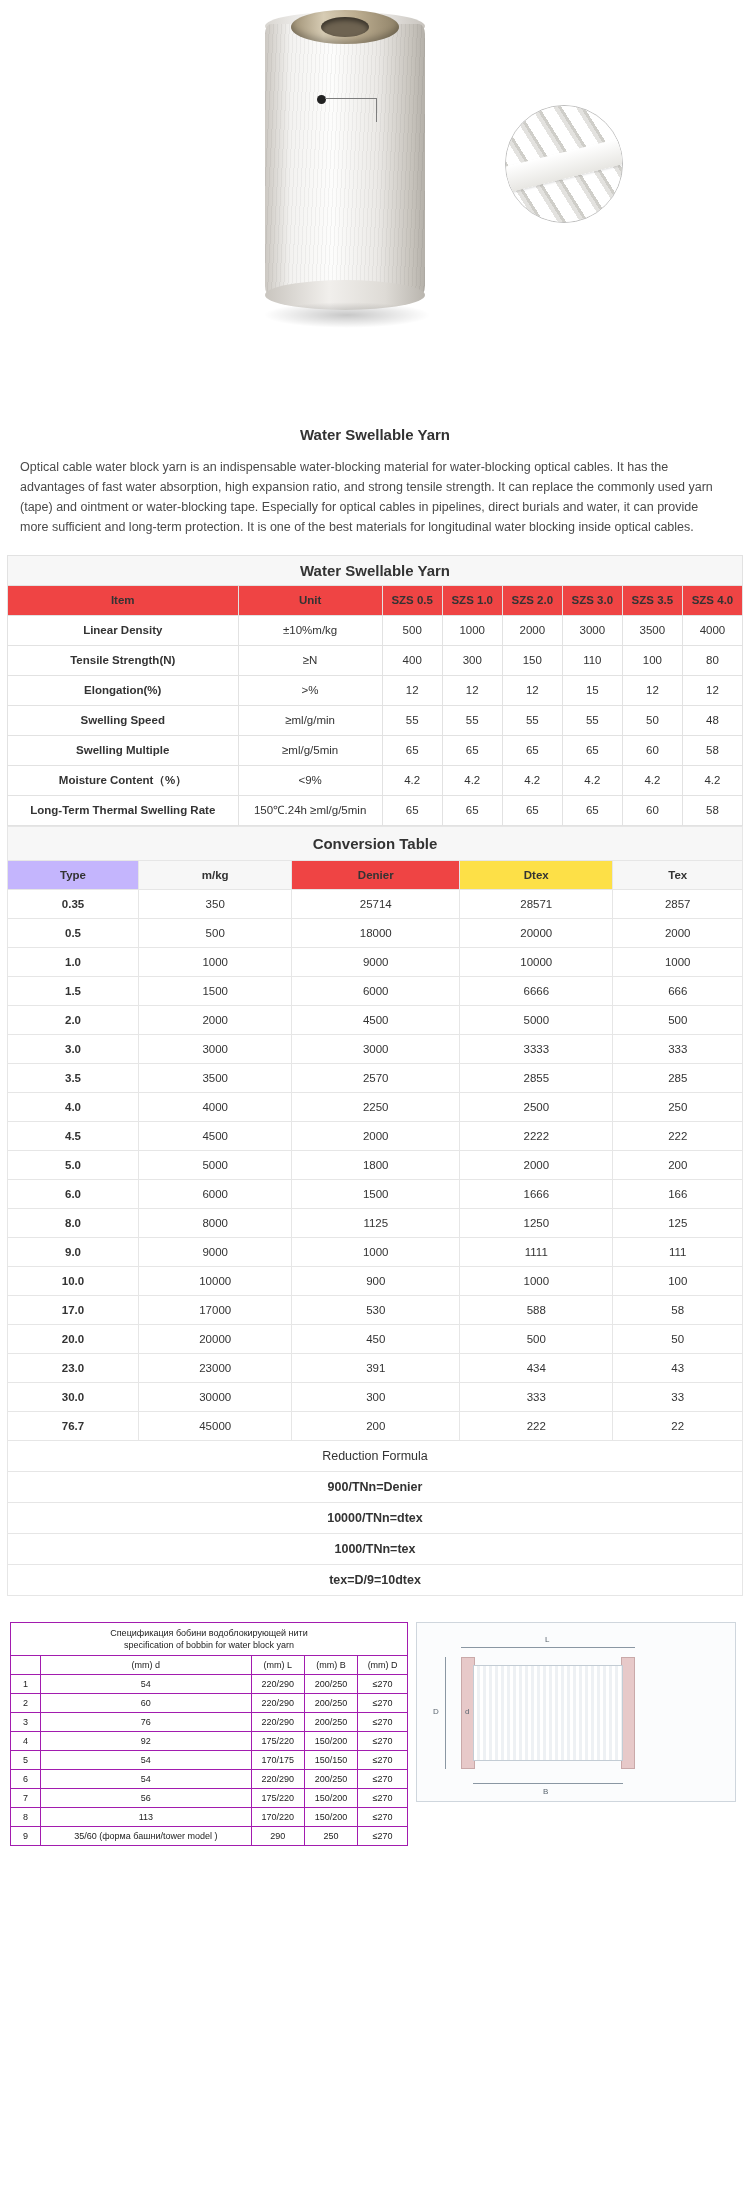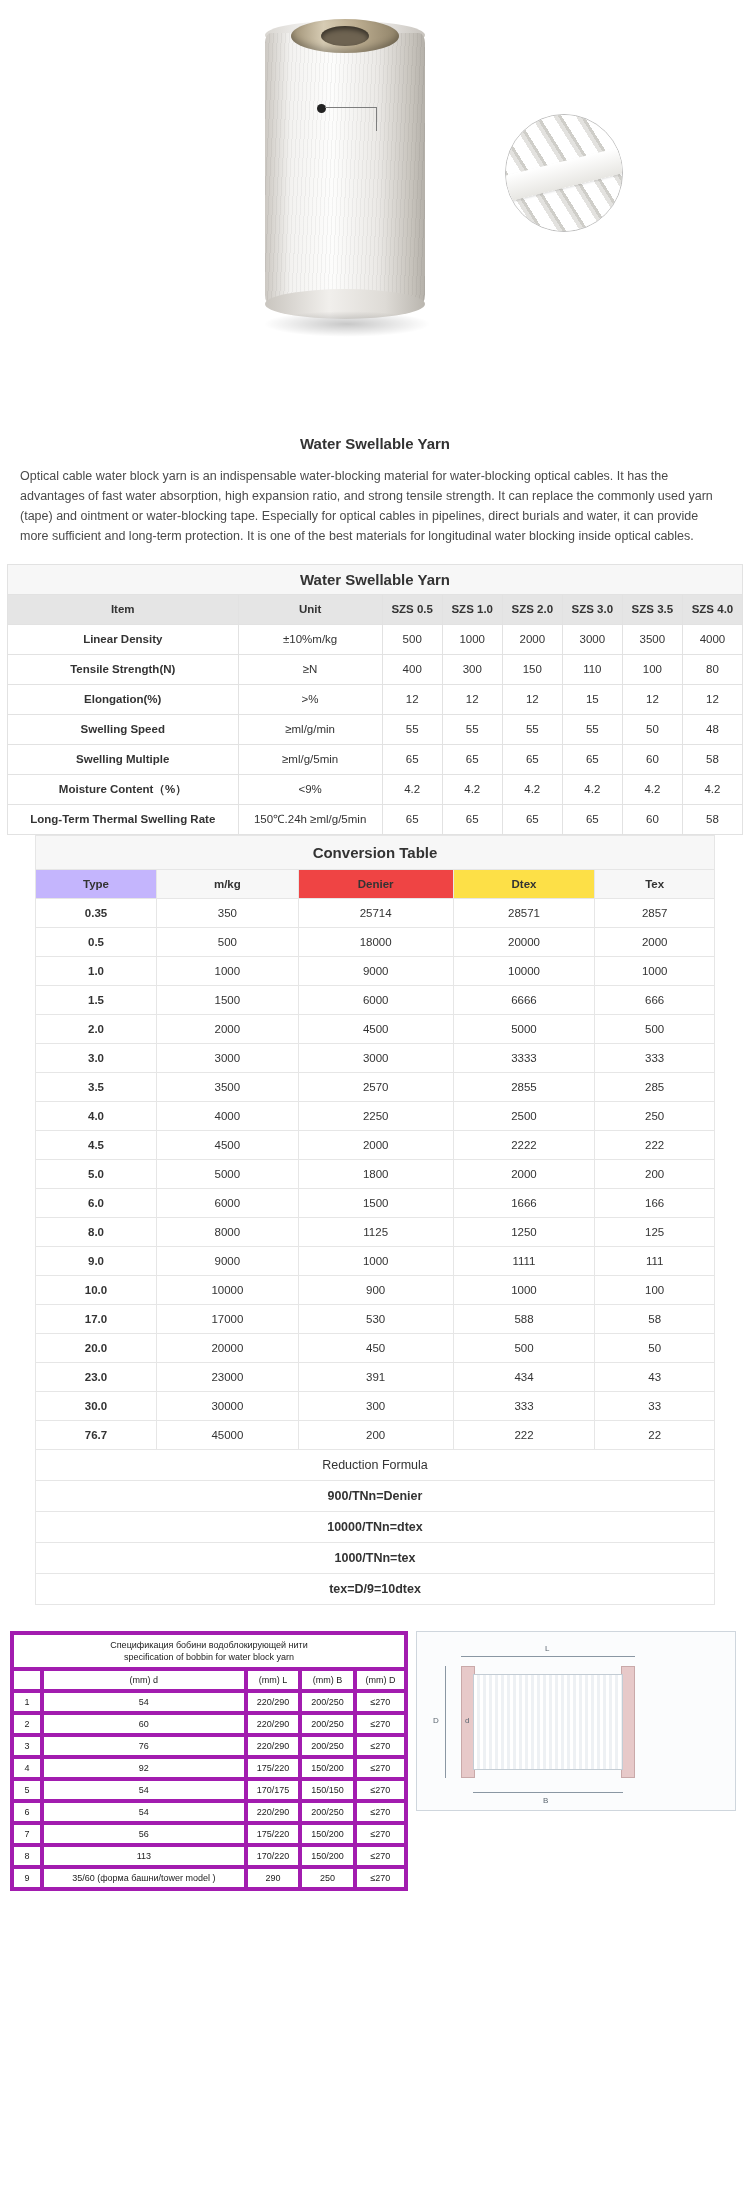--- a/index.html
+++ b/index.html
@@ -4,21 +4,21 @@
 <style>
   * { box-sizing: border-box; }
   html, body { margin:0; padding:0; }
   body {
     width:750px;
     background:#ffffff;
     font-family:"Liberation Sans", sans-serif;
     color:#333333;
     -webkit-font-smoothing:antialiased;
   }
-  .page { width:750px; margin:9px auto; }
+  .page { width:750px; margin:0 auto; }
 
   
   .hero {
     width:750px; height:420px;
     background:#ffffff;
     position:relative;
     overflow:hidden;
   }
   .bobbin-wrap {
     position:absolute;
@@ -146,47 +146,47 @@
     vertical-align:middle;
     line-height:15px;
   }
   .caption-row td {
     font-size:15px;
     font-weight:bold;
     padding:12px 4px;
     background:#f7f7f7;
     border:1px solid #e2e2e2;
   }
-  .hdr td { font-weight:bold; background:#e5e5e5; }
+  .hdr td { font-weight:bold; background:#ef4444; }
   .rowlabel { font-weight:bold; }
 
   .conv-caption td {
     font-size:15px; font-weight:bold; padding:12px 4px; background:#f7f7f7;
   }
   table.conv {
-    width:680px; margin:0 auto; border-collapse:collapse;
+    width:736px; margin:0 auto; border-collapse:collapse;
     font-size:11.5px; color:#333;
   }
   table.conv th, table.conv td {
     border:1px solid #e6e6e6; padding:8px 4px; text-align:center;
   }
   table.conv td.type { font-weight:bold; }
   .formula td { font-weight:bold; padding:10px 4px; font-size:12.5px; }
   .formula-title td { font-weight:normal; font-size:12.5px; }
 
   
   .bottom { padding:26px 10px 24px 10px; display:flex; gap:8px; align-items:flex-start; }
   table.bob {
     border-collapse:collapse;
     font-size:9px;
     color:#222;
     width:398px;
   }
   table.bob td, table.bob th {
-    border:4px solid #a21caf;
+    border:1px solid #a21caf;
     padding:3px 2px;
     text-align:center;
     line-height:12px;
   }
   table.bob .title-cell { font-size:9px; line-height:12px; padding:4px 2px; }
   .diagram {
     width:320px; height:180px;
     border:1px solid #cfd6dd;
     background:#fbfcfd;
     position:relative;

